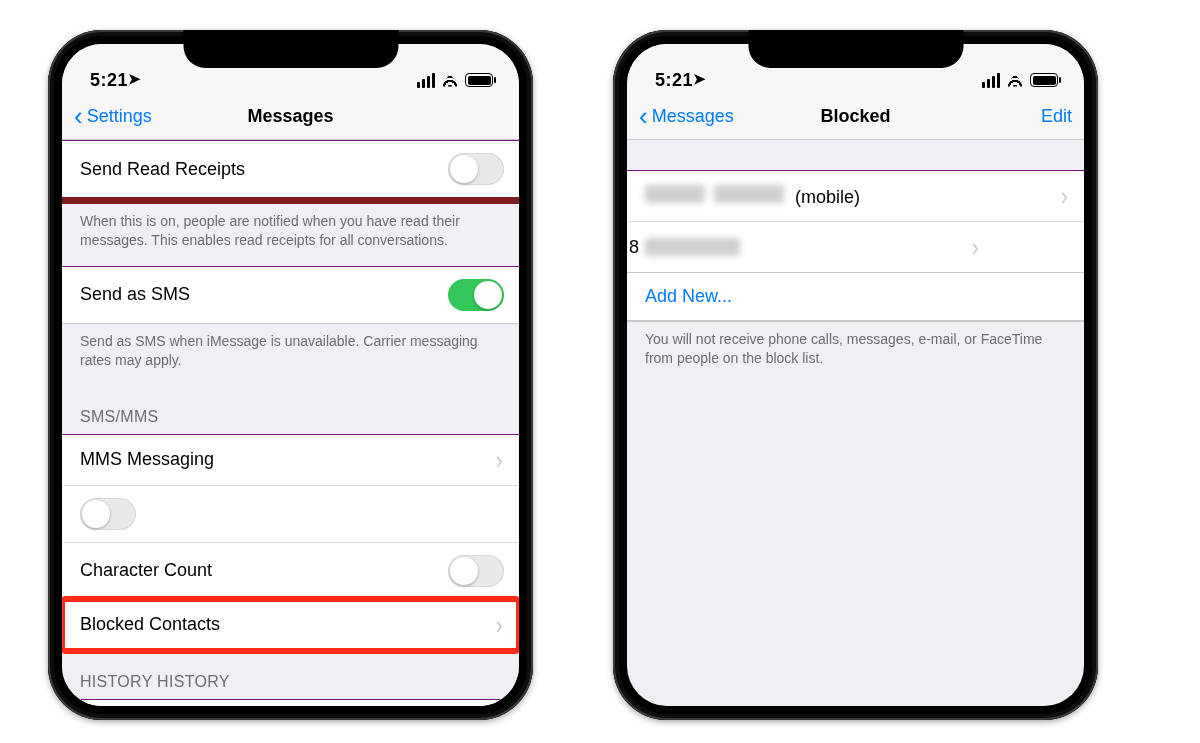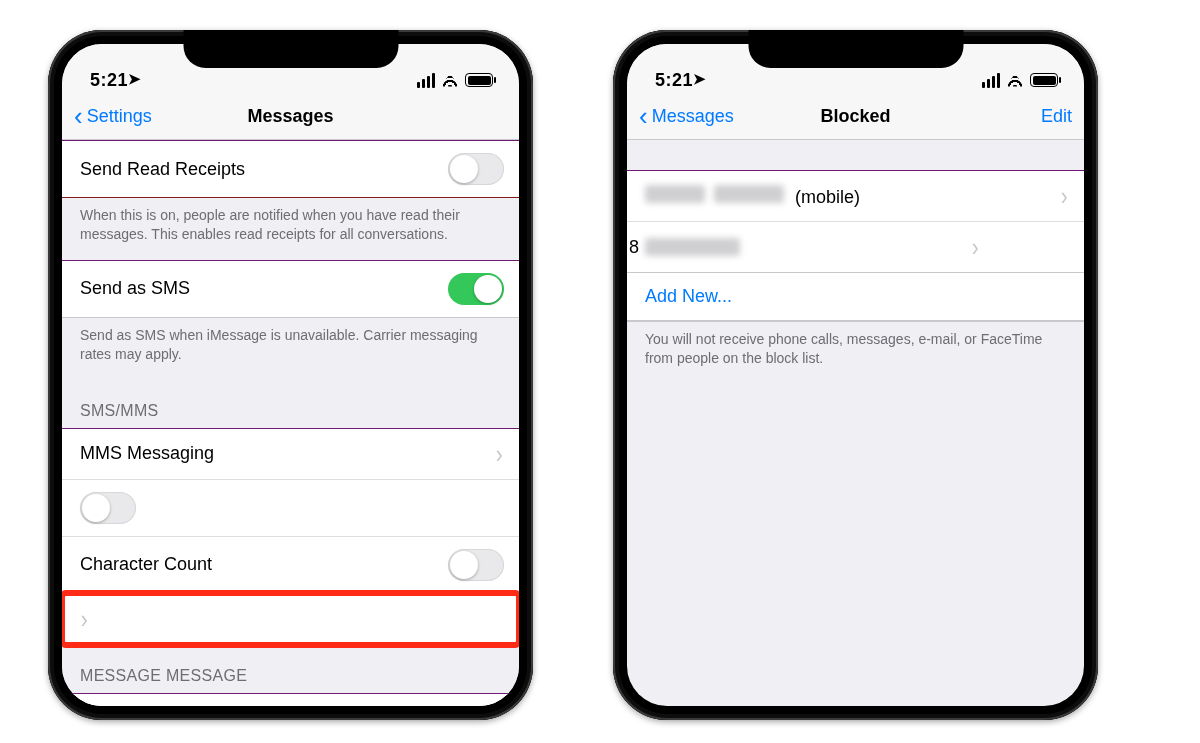--- a/index.html
+++ b/index.html
@@ -205,21 +205,21 @@
       </div>
 
       <div class="content">
 
         <div class="cell first">
           <span class="label">Send Read Receipts</span>
           <span class="toggle">
               <span class="knob"></span>
             </span>
         </div>
-        <div class="footer" style="border-top:1px solid #7f1d1d;background:#efeff4;">When this is on, people are notified when you have read their messages. This enables read receipts for all conversations.</div>
+        <div class="footer" style="border-top:7px solid #7f1d1d;background:#efeff4;">When this is on, people are notified when you have read their messages. This enables read receipts for all conversations.</div>
 
         <div class="cell first">
           <span class="label">Send as SMS</span>
           <span class="toggle on">
               <span class="knob"></span>
             </span>
         </div>
         <div class="footer" style="border-top:1px solid #c9c9cc;background:#efeff4;">Send as SMS when iMessage is unavailable. Carrier messaging rates may apply.</div>
 
         <div class="group-hdr">SMS/MMS</div>
@@ -233,24 +233,25 @@
               <span class="knob"></span>
             </span>
         </div>
         <div class="cell">
           <span class="label">Character Count</span>
           <span class="toggle">
               <span class="knob"></span>
             </span>
         </div>
         <div class="cell last hl">
-          <span class="chevron">›</span>
-        </div>
-
-        <div class="group-hdr">MESSAGE MESSAGE</div>
+          <span class="label">Blocked Contacts</span>
+          <span class="chevron">›</span>
+        </div>
+
+        <div class="group-hdr">HISTORY HISTORY</div>
 
         <div class="cell first last">
           <span class="label">Keep Messages</span>
           <span class="detail">Forever</span>
           <span class="chevron">›</span>
         </div>
 
       </div>
     </div>
   </div>

